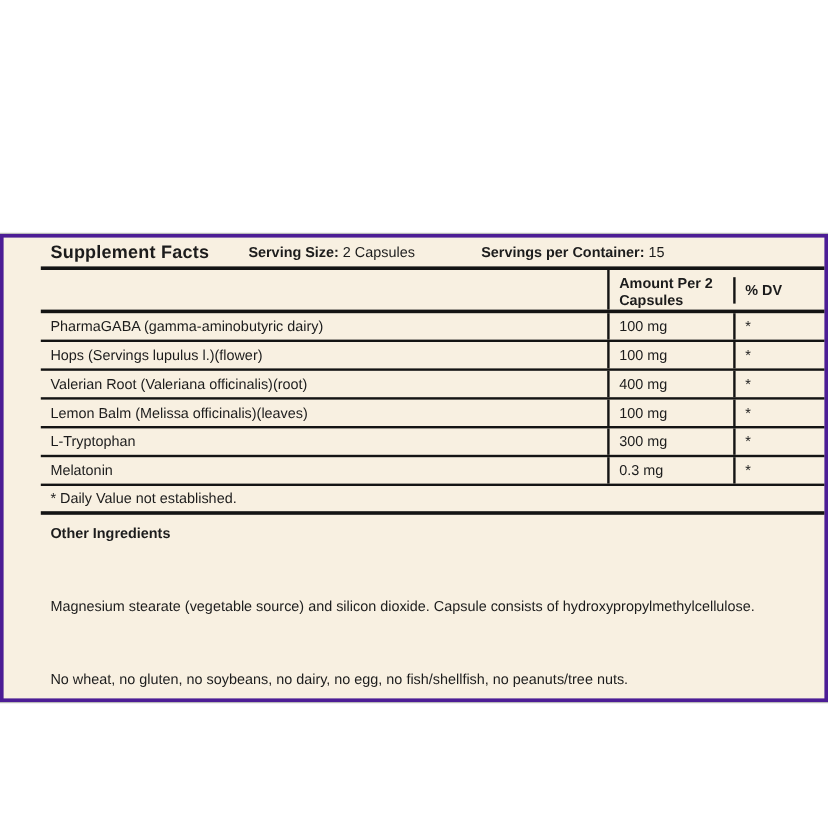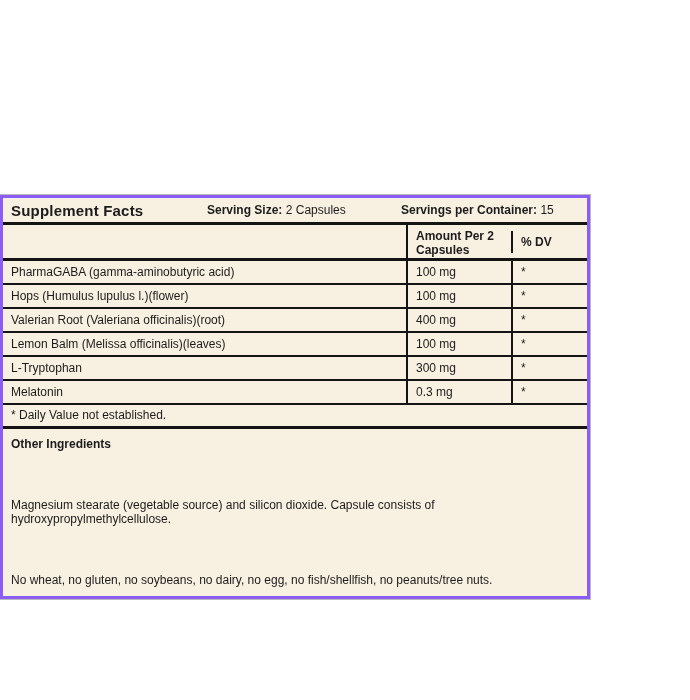--- a/index.html
+++ b/index.html
@@ -7,24 +7,25 @@
     width: 690px;
     height: 700px;
     background: #ffffff;
     font-family: "Liberation Sans", sans-serif;
     color: #1c1c1c;
   }
   .facts-panel {
     position: absolute;
     top: 195px;
     left: 0;
-    width: 590px;
+    width: 690px;
     background: #f8f0e1;
-    border: 3px solid #8b5cf6;
+    border: 3px solid #4c1d95;
     box-shadow: 0 0 0 1px #b9b9b9;
+    padding-left: 31px;
   }
   
   .header-row {
     display: flex;
     align-items: center;
     height: 27px;
     border-bottom: 3px solid #141414;
     padding: 0 8px;
   }
   .panel-title {
@@ -102,26 +103,26 @@
     </span>
   </div>
 
   <div class="col-header-row">
     <div class="cell col-name"></div>
     <div class="cell col-amount">Amount Per 2 Capsules</div>
     <div class="cell col-dv">% DV</div>
   </div>
 
   <div class="data-row">
-    <div class="cell col-name">PharmaGABA (gamma-aminobutyric acid)</div>
+    <div class="cell col-name">PharmaGABA (gamma-aminobutyric dairy)</div>
     <div class="cell col-amount">100 mg</div>
     <div class="cell col-dv">*</div>
   </div>
   <div class="data-row">
-    <div class="cell col-name">Hops (Humulus lupulus l.)(flower)</div>
+    <div class="cell col-name">Hops (Servings lupulus l.)(flower)</div>
     <div class="cell col-amount">100 mg</div>
     <div class="cell col-dv">*</div>
   </div>
   <div class="data-row">
     <div class="cell col-name">Valerian Root (Valeriana officinalis)(root)</div>
     <div class="cell col-amount">400 mg</div>
     <div class="cell col-dv">*</div>
   </div>
   <div class="data-row">
     <div class="cell col-name">Lemon Balm (Melissa officinalis)(leaves)</div>

